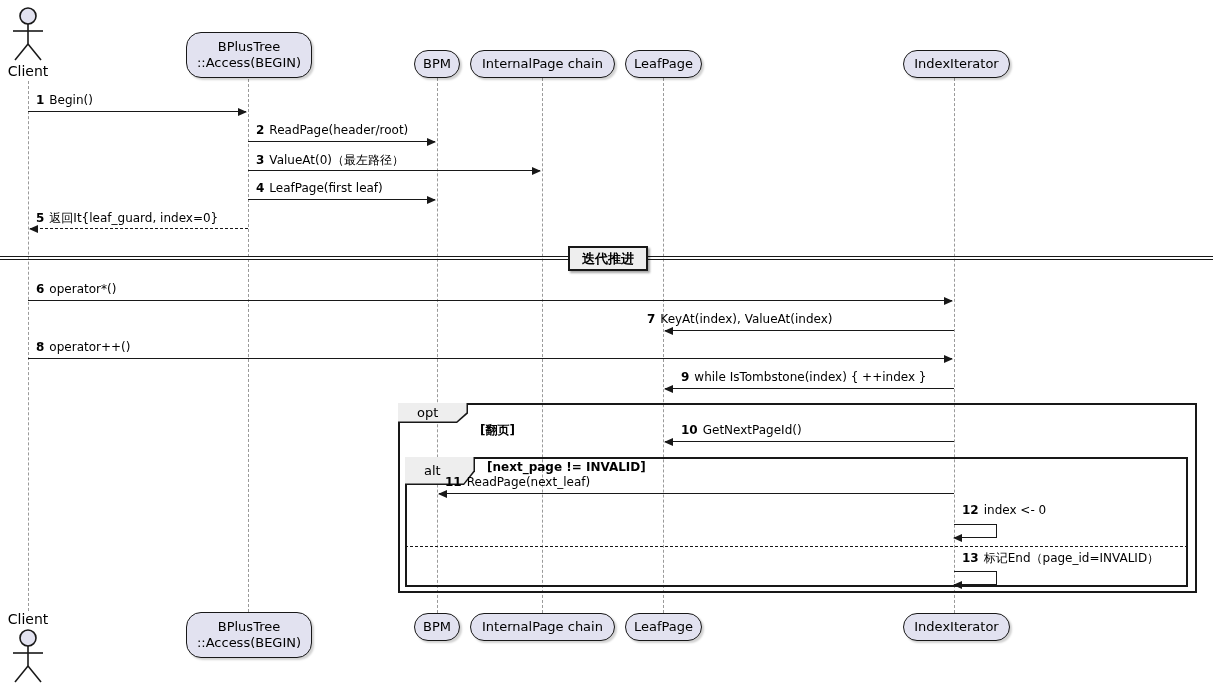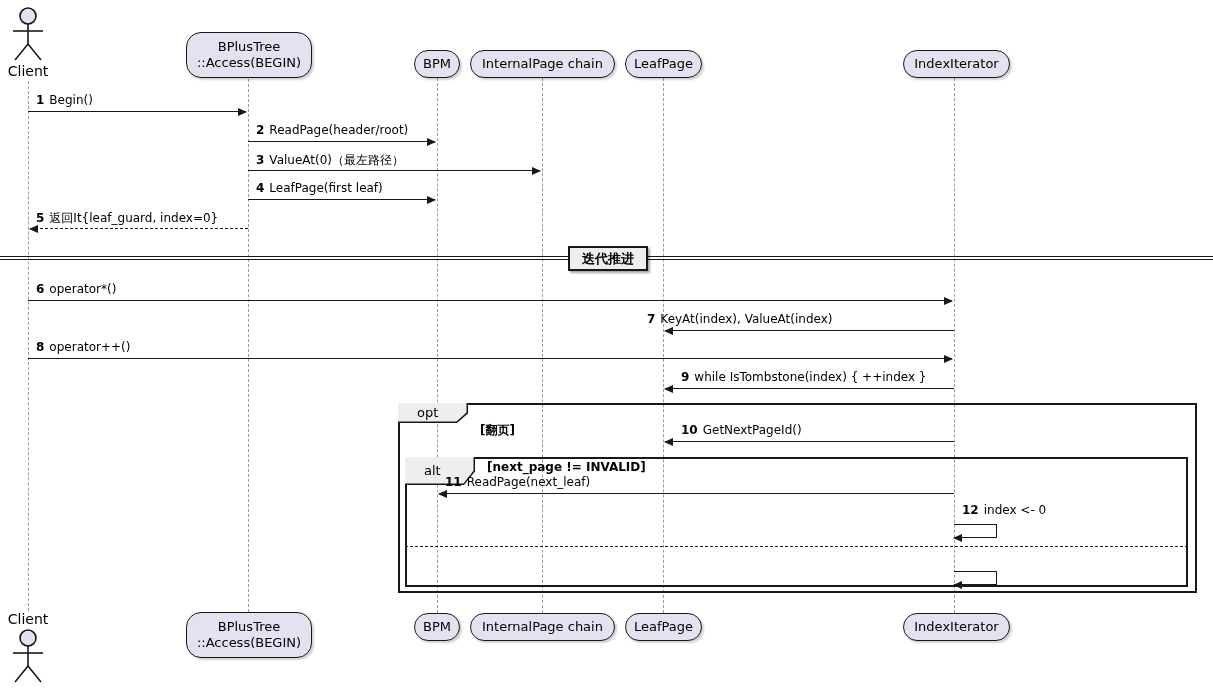--- a/index.html
+++ b/index.html
@@ -168,20 +168,23 @@
   </div>
   <div class="arrow left" style="left:439px;top:493px;width:515px;"></div>
 
   <div class="mlabel" style="left:962px;top:503px;">
     <span class="num">12</span><span>index &lt;- 0</span>
   </div>
   <div class="selfloop" style="left:954px;top:524px;"></div>
 
   <div class="else-sep" style="left:405px;top:546px;width:783px;"></div>
 
+  <div class="mlabel" style="left:962px;top:550px;">
+    <span class="num">13</span><span>标记End（page_id=INVALID）</span>
+  </div>
   <div class="selfloop" style="left:954px;top:571px;"></div>
 
   <div class="actor-label" style="left:2px;top:611px;width:52px;">Client</div>
   <svg class="actor-svg" style="left:8px;top:628px;" width="40" height="64" viewBox="0 0 40 64">
     <circle cx="20" cy="10" r="8"></circle>
     <line x1="20" y1="18" x2="20" y2="38"></line>
     <line x1="5" y1="25" x2="35" y2="25"></line>
     <line x1="20" y1="38" x2="7" y2="54"></line>
     <line x1="20" y1="38" x2="33" y2="54"></line>
   </svg>

